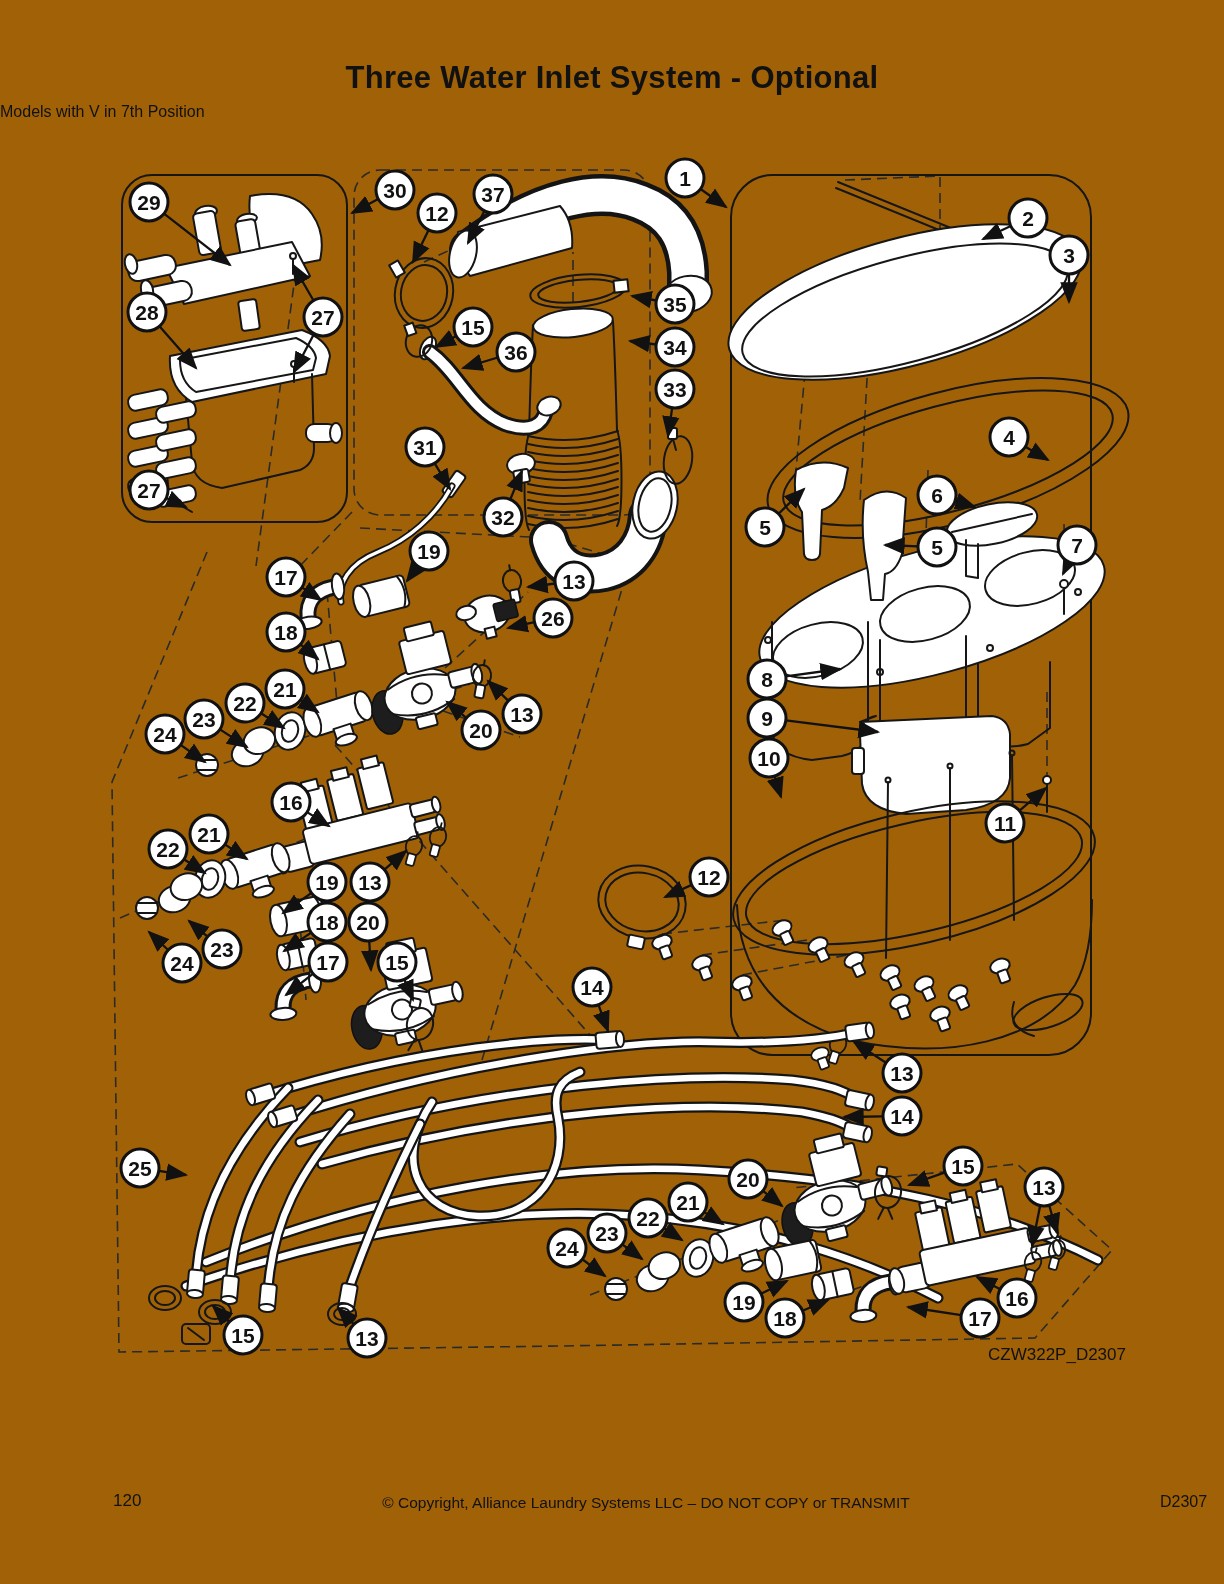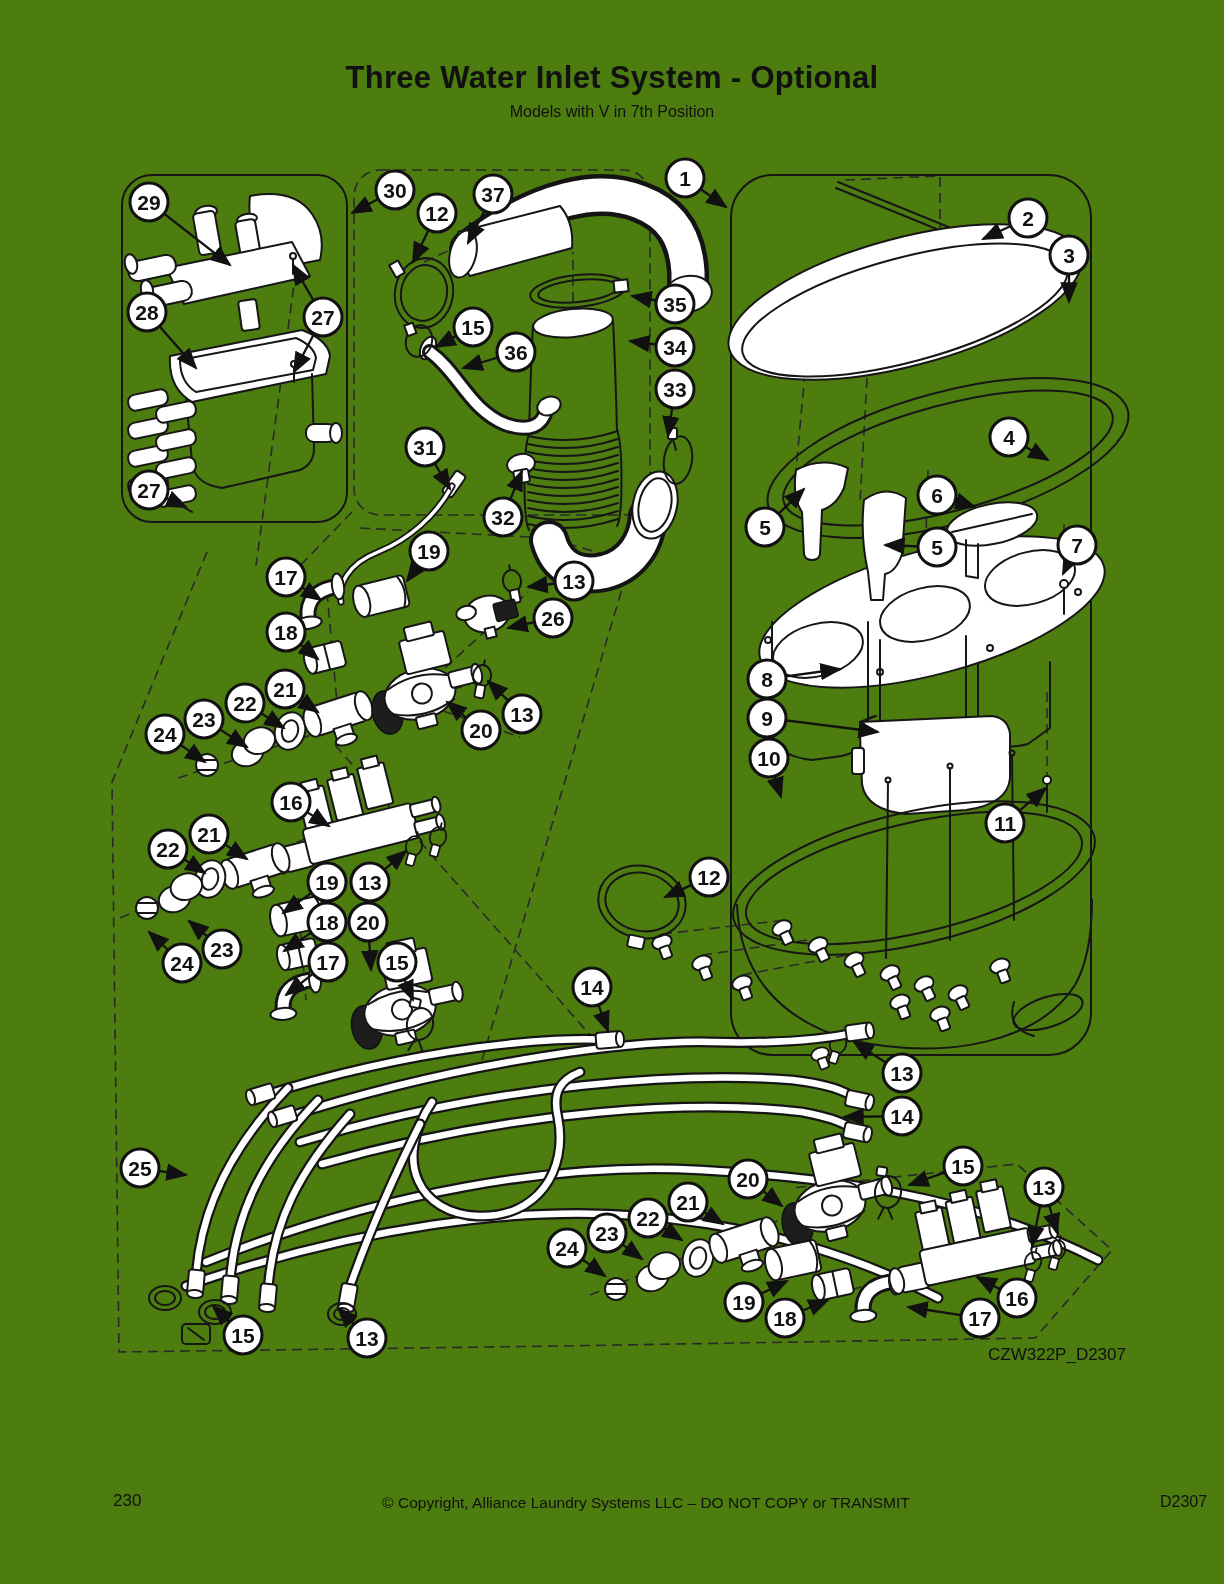--- a/index.html
+++ b/index.html
@@ -1,21 +1,21 @@
 <!DOCTYPE html>
 <html><head>
 <meta charset="utf-8">
 <style>
   html,body{margin:0;padding:0}
   body{width:1224px;height:1584px;background:#fff;position:relative;
        font-family:"Liberation Sans",sans-serif;color:#111;overflow:hidden}
-  .page{position:absolute;inset:0;background:#4d7c0f}
+  .page{position:absolute;inset:0;background:#a16207}
   .title{position:absolute;top:60px;left:0;width:1224px;text-align:center;
          font-size:31px;font-weight:bold;letter-spacing:.3px}
-  .subtitle{position:absolute;top:103px;left:0;width:1224px;text-align:center;font-size:16px}
+  .subtitle{position:absolute;top:103px;left:0;width:1224px;font-size:16px}
   #diagram{position:absolute;top:0;left:0}
   .pgnum{position:absolute;top:1491px;left:113px;font-size:17px}
   .copy{position:absolute;top:1494px;left:34px;width:1224px;text-align:center;font-size:15.5px}
   .dcode{position:absolute;top:1493px;left:1160px;font-size:16px}
 
   .p{fill:none;stroke:#161616;stroke-width:2;stroke-linecap:round;stroke-linejoin:round}
   .fillw{fill:#fff;stroke:#161616;stroke-width:2;stroke-linejoin:round}
   .dark{fill:#1d1d1d;stroke:#111;stroke-width:1.5}
   .dash{fill:none;stroke:#2a2a2a;stroke-width:1.6;stroke-dasharray:10 6}
   .hoseO{fill:none;stroke:#141414;stroke-linecap:round}
@@ -705,16 +705,16 @@
         <g>
           <line x1="961.2" y1="1315.1" x2="908" y2="1307" class="leader" marker-end="url(#arrow)"></line>
           <circle cx="980" cy="1318" r="19" class="balloon"></circle>
           <text x="980" y="1325.5" class="balloon-num">17</text>
         </g>
       </g>
 
     <text class="figcode" x="1057" y="1360">CZW322P_D2307</text>
   </svg>
 
-  <div class="pgnum">230</div>
+  <div class="pgnum">120</div>
   <div class="copy">© Copyright, Alliance Laundry Systems LLC – DO NOT COPY or TRANSMIT</div>
   <div class="dcode">D2307</div>
 </div>
 
 </body></html>

